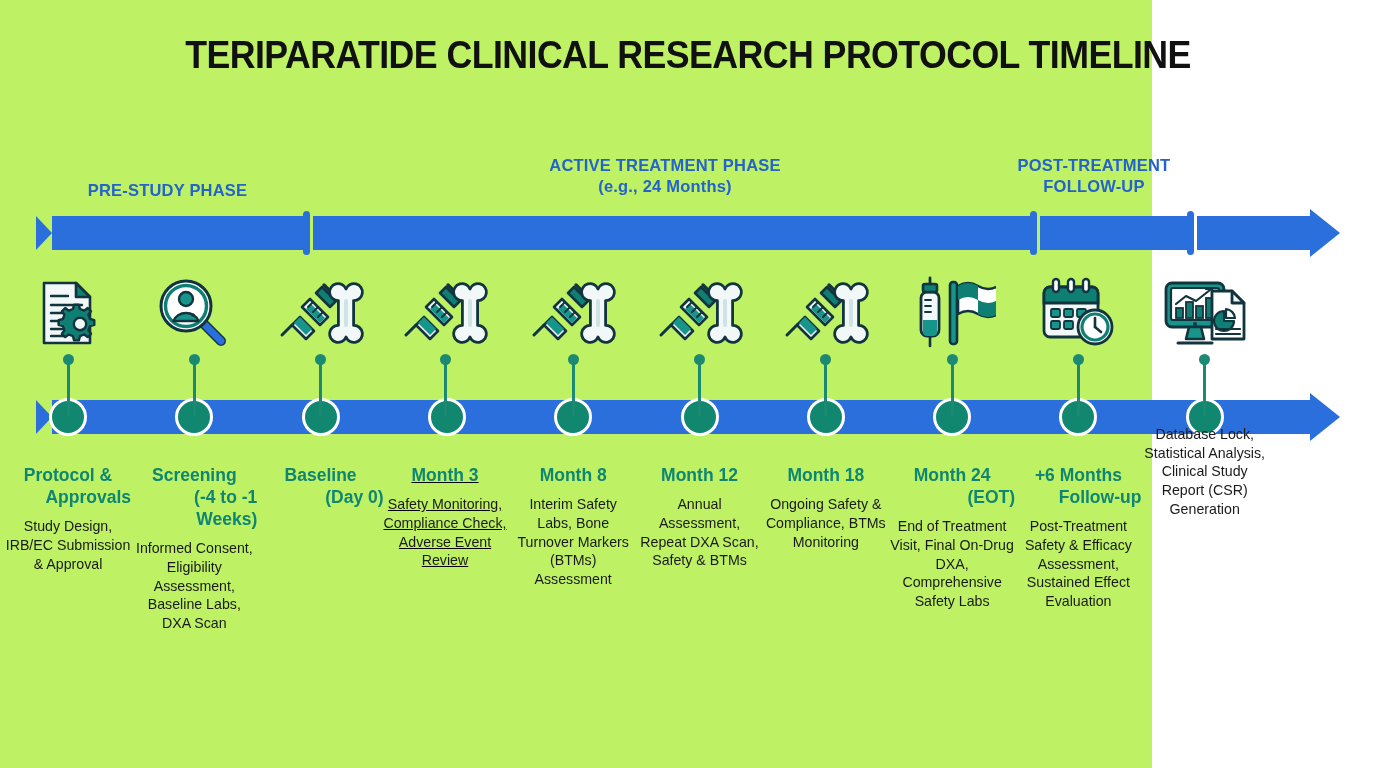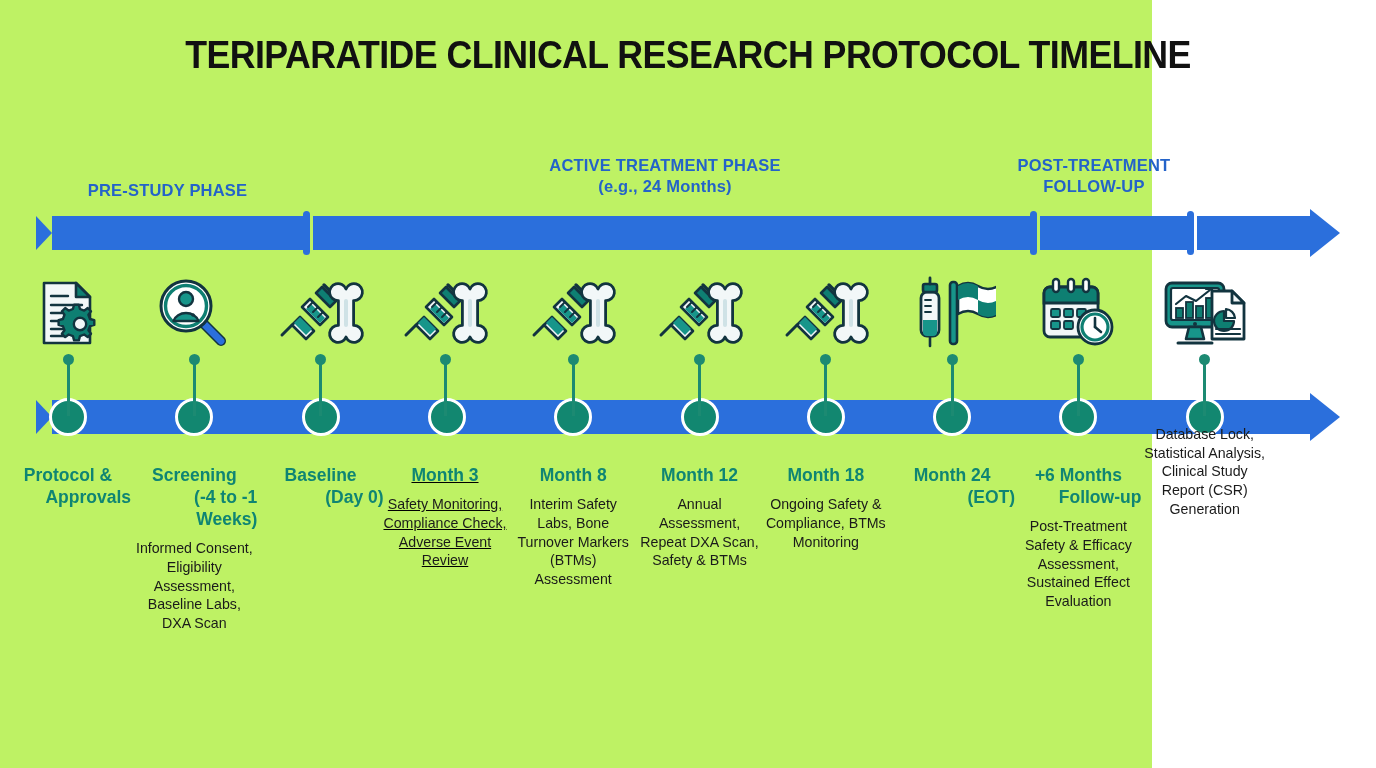--- a/index.html
+++ b/index.html
@@ -216,20 +216,21 @@
       <path d="M0,-15 l4.2,1.6 3.5,-2.6 3.3,3.3 -2.6,3.5 1.6,4.2 4.3,1.2 0,4.7 -4.3,1.2 -1.6,4.2 2.6,3.5 -3.3,3.3 -3.5,-2.6 -4.2,1.6 -1.2,4.3 -4.7,0 -1.2,-4.3 -4.2,-1.6 -3.5,2.6 -3.3,-3.3 2.6,-3.5 -1.6,-4.2 -4.3,-1.2 0,-4.7 4.3,-1.2 1.6,-4.2 -2.6,-3.5 3.3,-3.3 3.5,2.6 4.2,-1.6 1.2,-4.3 4.7,0 z" fill="#0e7f72" stroke="#12343f" stroke-width="2.4" stroke-linejoin="round"></path>
       <circle cx="0" cy="0" r="6.2" fill="#f2f7f8" stroke="#12343f" stroke-width="2.4"></circle>
     </g>
   </svg>
         </div>
         <div class="ms-stem">
           <div class="stem-line"></div>
           <div class="stem-dot"></div>
         </div>
         <div class="ms-title"><span>Protocol &amp;</span><span class="t2">Approvals</span></div>
+        <div class="ms-desc">Study Design, IRB/EC Submission &amp; Approval</div>
       </div>
       <div class="ms" style="left: 131.3px;">
         <div class="ms-icon">
   <svg width="74" height="72" viewBox="0 0 74 72">
     <line x1="44" y1="44" x2="64" y2="64" stroke="#12343f" stroke-width="10" stroke-linecap="round"></line>
     <line x1="44" y1="44" x2="64" y2="64" stroke="#2b6fdc" stroke-width="7" stroke-linecap="round"></line>
     <circle cx="29" cy="29" r="25" fill="#ffffff" stroke="#12343f" stroke-width="3"></circle>
     <circle cx="29" cy="29" r="20.5" fill="#ffffff" stroke="#0e7f72" stroke-width="3.4"></circle>
     <circle cx="29" cy="22" r="7" fill="#17958a" stroke="#12343f" stroke-width="2.4"></circle>
     <path d="M16.5 44 a13 11 0 0 1 25 0 z" fill="#17958a" stroke="#12343f" stroke-width="2.4" stroke-linejoin="round"></path>
@@ -413,20 +414,21 @@
       <path d="M8 8 q10 -6 20 0 l0 14 q-10 -6 -20 0 z" fill="#0e7f72"></path>
       <path d="M28 22 q10 6 20 0 l0 14 q-10 6 -20 0 z" fill="#0e7f72"></path>
     </g>
   </svg>
         </div>
         <div class="ms-stem">
           <div class="stem-line"></div>
           <div class="stem-dot"></div>
         </div>
         <div class="ms-title"><span>Month 24</span><span class="t2">(EOT)</span></div>
+        <div class="ms-desc">End of Treatment Visit, Final On-Drug DXA, Comprehensive Safety Labs</div>
       </div>
       <div class="ms" style="left: 1015.4px;">
         <div class="ms-icon">
   <svg width="80" height="72" viewBox="0 0 80 72">
     <rect x="6" y="10" width="54" height="50" rx="6" fill="#f2f7f8" stroke="#12343f" stroke-width="2.8"></rect>
     <path d="M6 16 a6 6 0 0 1 6 -6 h42 a6 6 0 0 1 6 6 v10 h-54 z" fill="#0e7f72" stroke="#12343f" stroke-width="2.8"></path>
     <g fill="#ffffff" stroke="#12343f" stroke-width="2.4">
       <rect x="15" y="2" width="6" height="13" rx="3"></rect>
       <rect x="30" y="2" width="6" height="13" rx="3"></rect>
       <rect x="45" y="2" width="6" height="13" rx="3"></rect>

